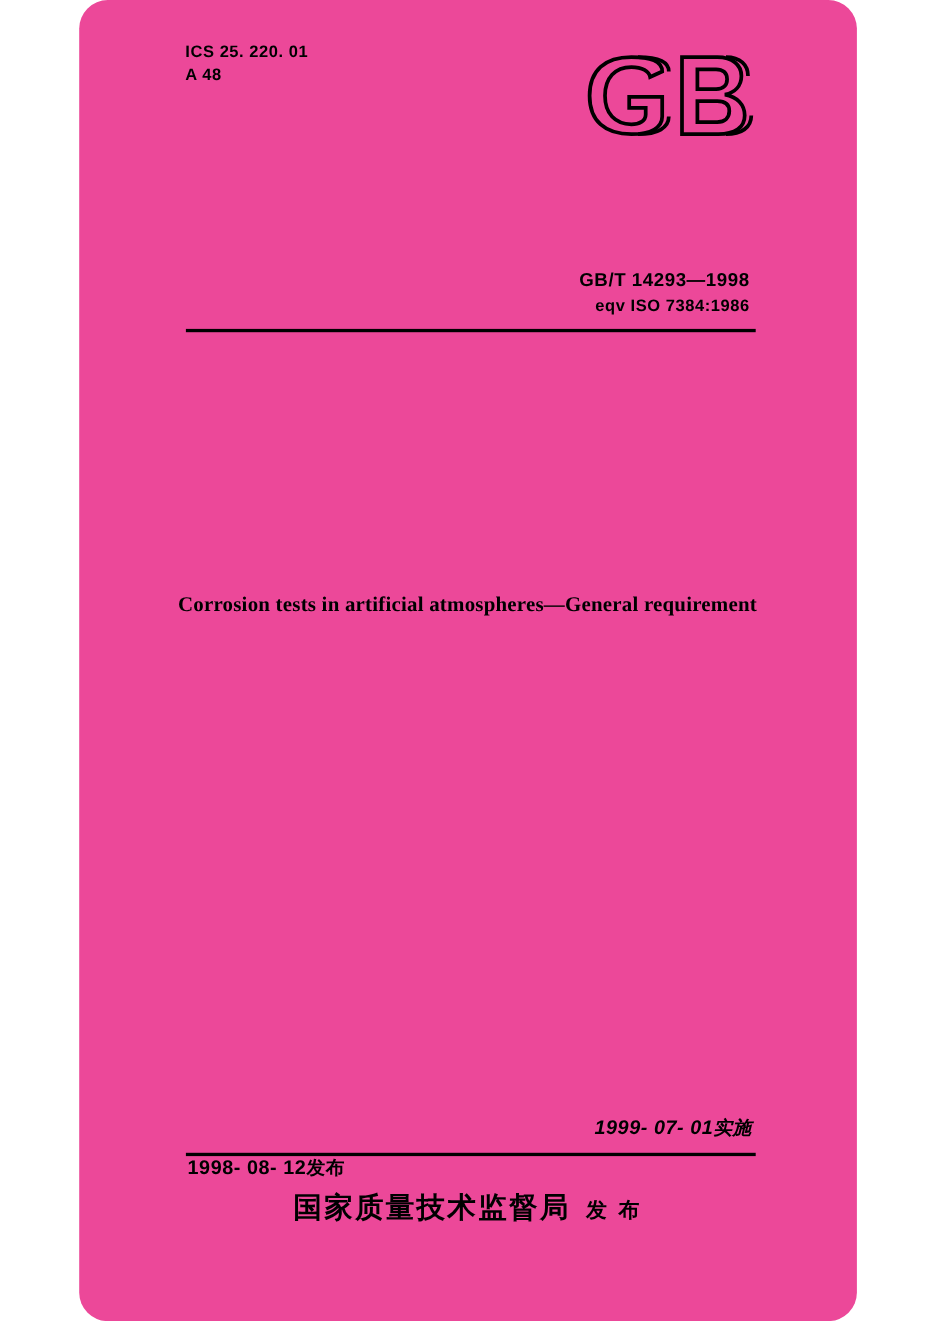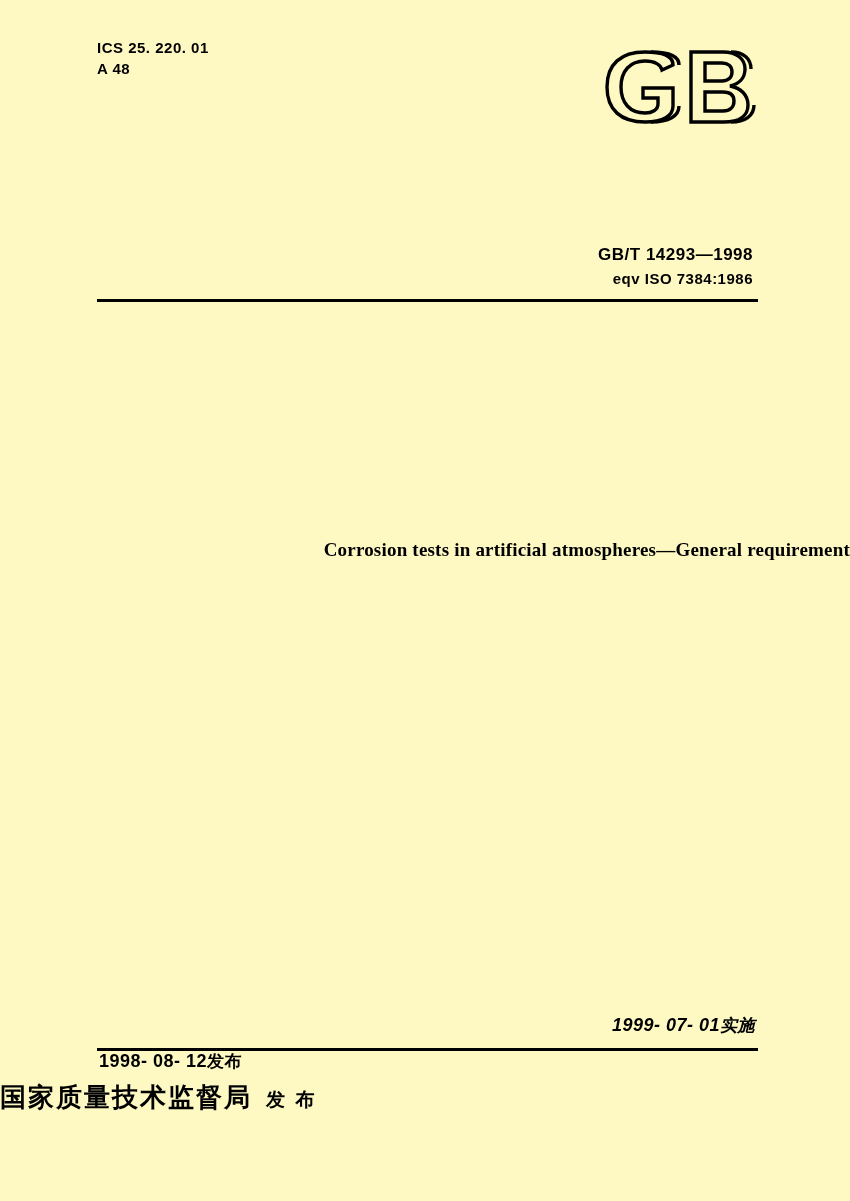--- a/index.html
+++ b/index.html
@@ -6,25 +6,26 @@
     margin: 0;
     padding: 0;
     background: #ffffff;
   }
   body {
     font-family: "Liberation Serif", serif;
     color: #000000;
   }
   .page {
     position: relative;
-    width: 850px;
+    width: 707px;
     height: 1201px;
     margin: 0 auto;
-    background: #fef9c3;
+    background: #ec4899;
     overflow: hidden;
+    border-radius: 26px;
   }
 
   
   .ics-block {
     position: absolute;
     left: 97px;
     top: 38px;
     font-family: "Liberation Sans", sans-serif;
     font-weight: bold;
     font-size: 15px;
@@ -102,21 +103,21 @@
   }
   .doc-title-cn .gap {
     display: inline-block;
     width: 30px;
   }
   .doc-title-en {
     position: absolute;
     left: 0;
     right: 0;
     top: 539px;
-    text-align: right;
+    text-align: center;
     font-family: "Liberation Serif", serif;
     font-weight: bold;
     font-size: 19px;
     letter-spacing: 0.2px;
     white-space: nowrap;
   }
 
   
   .rule-bottom {
     position: absolute;
@@ -150,21 +151,21 @@
     font-family: "DejaVu Sans", sans-serif;
     font-size: 17px;
   }
 
   
   .publisher {
     position: absolute;
     left: 0;
     right: 0;
     top: 1080px;
-    text-align: left;
+    text-align: center;
     white-space: nowrap;
   }
   .publisher .org {
     font-family: "DejaVu Sans", sans-serif;
     font-weight: bold;
     font-size: 26px;
     letter-spacing: 2px;
   }
   .publisher .pub {
     font-family: "DejaVu Sans", sans-serif;

